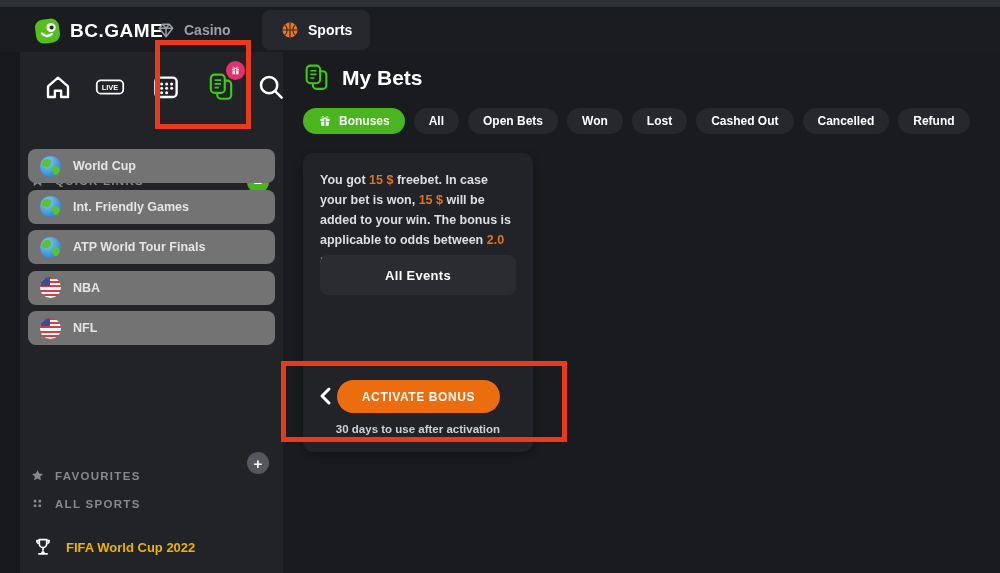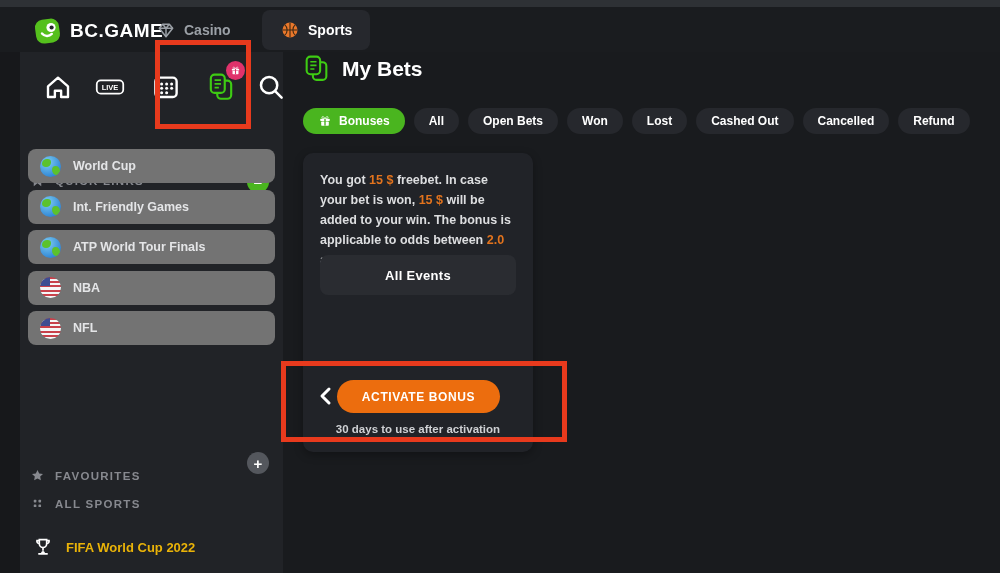--- a/index.html
+++ b/index.html
@@ -50,21 +50,21 @@
     border-radius:45% 55% 40% 60%; }
   .flag { width:21px; height:21px; border-radius:50%; flex:0 0 auto; position:relative; overflow:hidden;
     background:repeating-linear-gradient(180deg,#c8414b 0 2.1px,#f5f6f7 2.1px 4.2px); }
   .flag::after { content:''; position:absolute; left:0; top:0; width:10px; height:8.5px; background:#3d4d92; }
 
   .sport-row { position:absolute; left:12px; display:flex; align-items:center; gap:12px;
     color:#eab308; font-size:13px; font-weight:700; cursor:pointer; }
   .sport-row svg { width:22px; height:22px; }
 
   
-  .main-title { position:absolute; left:303px; top:54px; display:flex; align-items:center; gap:12px; }
+  .main-title { position:absolute; left:303px; top:63px; display:flex; align-items:center; gap:12px; }
   .main-title svg { width:27px; height:29px; }
   .main-title .t { color:#fff; font-size:21px; font-weight:800; }
 
   .tabs { position:absolute; left:303px; top:108px; display:flex; gap:9px; }
   .tab { height:26px; padding:0 15px; border-radius:13px; background:#26282d; color:#fff;
     font-size:12px; font-weight:700; display:flex; align-items:center; gap:7px; cursor:pointer; white-space:nowrap; }
   .tab.active { background:#4ab51f; --gift-bg:#4ab51f; }
   .tab svg { width:14px; height:14px; }
 
   .card { position:absolute; left:303px; top:153px; width:230px; height:299px; background:#212328;

